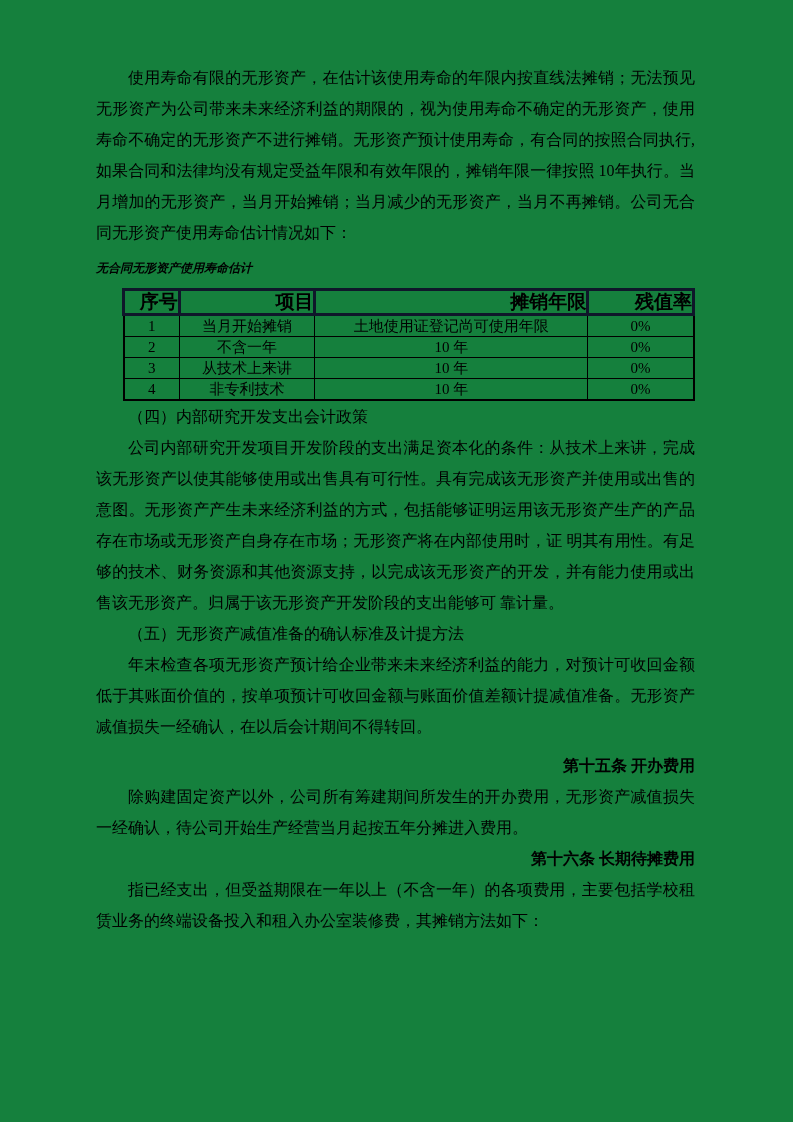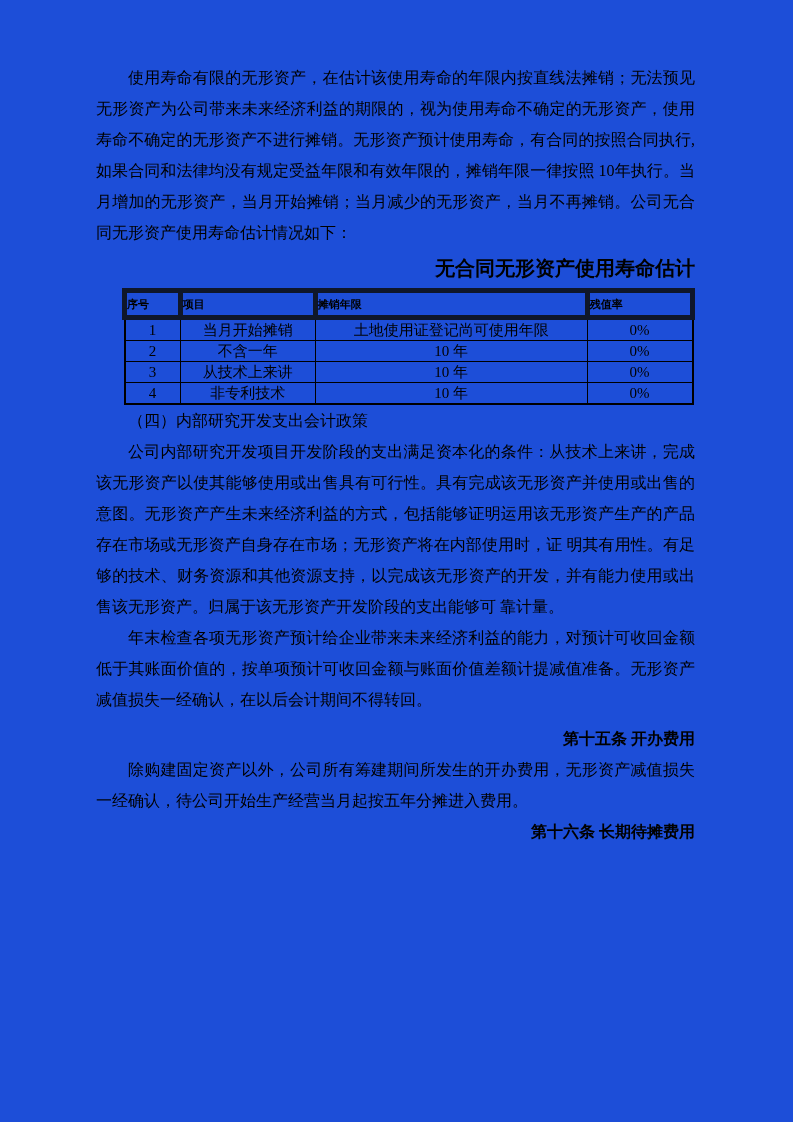--- a/index.html
+++ b/index.html
@@ -2,47 +2,47 @@
 <html><head>
 <meta charset="utf-8">
 <style>
   html, body { margin: 0; padding: 0; background: #ffffff; }
   .page {
     position: relative;
     width: 793px;
     height: 1122px;
     box-sizing: border-box;
     padding: 62px 98px 0 96px;
-    background: #1d4ed8;
+    background: #15803d;
     color: #000000;
     font-family: "Liberation Serif", "DejaVu Serif", serif;
     font-size: 16px;
     overflow: hidden;
   }
   p.body { margin: 0; line-height: 31px; text-align: justify; }
   .indent { text-indent: 32px; }
   .art-heading {
     margin: 0; line-height: 31px;
     font-weight: bold; text-indent: 48px; text-align: right;
   }
   .table-title {
     margin: 6px 0 0 0;
-    font-size: 20px; font-weight: bold;
-    text-align: right; line-height: 28px;
+    font-size: 12px; font-weight: bold;
+    text-align: left; line-height: 28px; font-style: italic;
   }
   table.ul-table {
     border-collapse: collapse;
     border: 2px solid #000000;
     margin: 6px 0 0 26px;
     table-layout: fixed;
   }
   table.ul-table th {
-    border: 5px solid #0f172a;
-    font-size: 11px; font-weight: bold;
-    text-align: left; padding: 0;
+    border: 3px solid #0f172a;
+    font-size: 19px; font-weight: bold;
+    text-align: right; padding: 0;
     height: 22px; line-height: 22px;
   }
   table.ul-table td {
     border: 1px solid #000000;
     font-size: 15px; font-weight: normal;
     text-align: center; padding: 0;
     height: 20px; line-height: 20px;
   }
   .mt-section { margin-top: 44px; }
   .mt-art { margin-top: 8px; }
@@ -96,23 +96,25 @@
         <td>10 年</td>
         <td>0%</td>
       </tr>
     </tbody>
   </table>
 
   <p class="body indent mt-section">（四）内部研究开发支出会计政策</p>
 
   <p class="body indent">公司内部研究开发项目开发阶段的支出满足资本化的条件：从技术上来讲，完成该无形资产以使其能够使用或出售具有可行性。具有完成该无形资产并使用或出售的意图。无形资产产生未来经济利益的方式，包括能够证明运用该无形资产生产的产品存在市场或无形资产自身存在市场；无形资产将在内部使用时，证 明其有用性。有足够的技术、财务资源和其他资源支持，以完成该无形资产的开发，并有能力使用或出售该无形资产。归属于该无形资产开发阶段的支出能够可 靠计量。</p>
 
+  <p class="body indent">（五）无形资产减值准备的确认标准及计提方法</p>
 
   <p class="body indent">年末检查各项无形资产预计给企业带来未来经济利益的能力，对预计可收回金额低于其账面价值的，按单项预计可收回金额与账面价值差额计提减值准备。无形资产减值损失一经确认，在以后会计期间不得转回。</p>
 
   <p class="art-heading mt-art">第十五条 开办费用</p>
 
   <p class="body indent">除购建固定资产以外，公司所有筹建期间所发生的开办费用，无形资产减值损失一经确认，待公司开始生产经营当月起按五年分摊进入费用。</p>
 
   <p class="art-heading">第十六条 长期待摊费用</p>
 
+  <p class="body indent">指已经支出，但受益期限在一年以上（不含一年）的各项费用，主要包括学校租赁业务的终端设备投入和租入办公室装修费，其摊销方法如下：</p>
 
 </div>
 
 </body></html>

